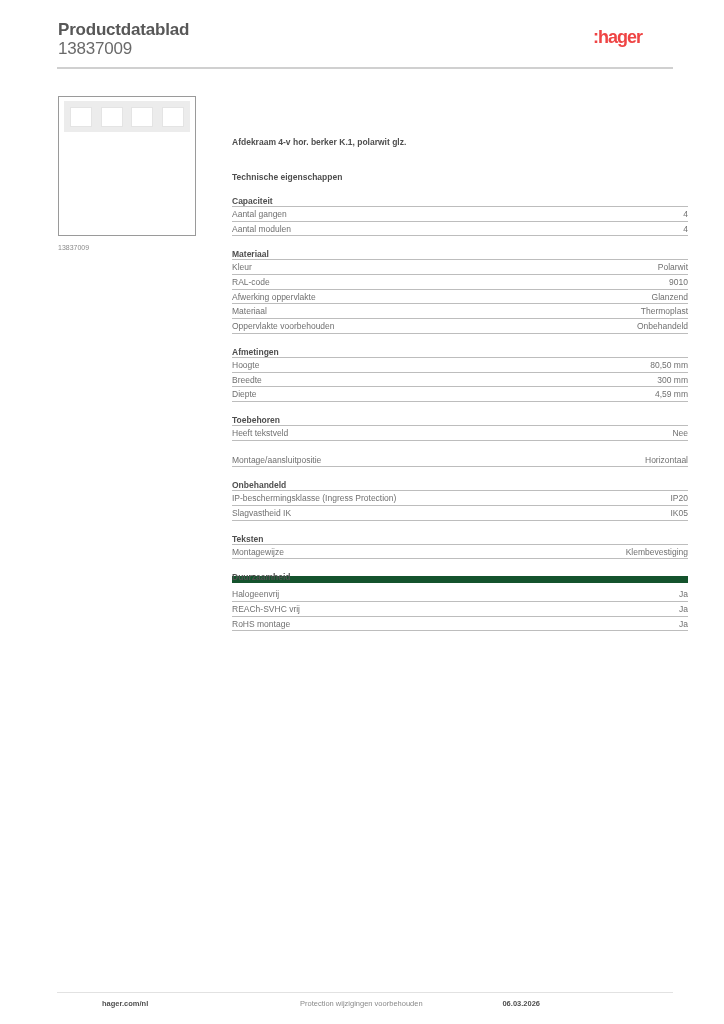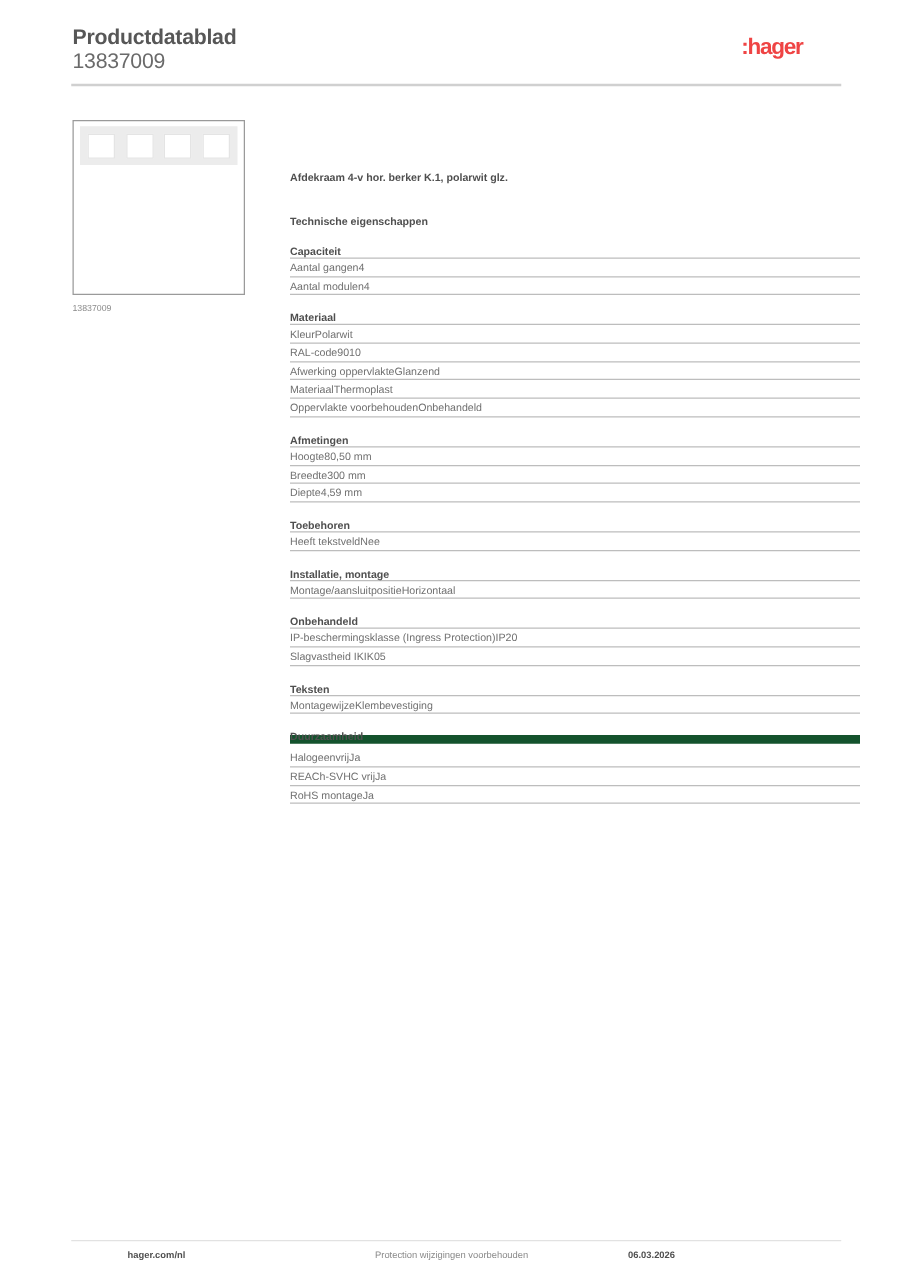--- a/index.html
+++ b/index.html
@@ -114,21 +114,21 @@
     .section-title {
       font-size: 8.5px;
       font-weight: bold;
       color: #4f4f4f;
       height: 12px;
       line-height: 12px;
       border-bottom: 1px solid #bdbdbd;
     }
     .row {
       display: flex;
-      justify-content: flex-start;
+      justify-content: space-between;
       font-size: 8.5px;
       color: #707070;
       height: 14.7px;
       line-height: 14px;
       border-bottom: 1px solid #bdbdbd;
     }
     .section.spaced .section-title { margin-bottom: 4px; border-bottom: 7px solid #14532d; }
     .footer-rule {
       position: absolute;
       left: 57px;
@@ -240,21 +240,20 @@
 
     <div class="section">
       <div class="section-title">Toebehoren</div>
       <div class="row">
         <span>Heeft tekstveld</span>
         <span>Nee</span>
       </div>
     </div>
 
     <div class="section">
-      <div class="section-title">Installatie, montage</div>
       <div class="row">
         <span>Montage/aansluitpositie</span>
         <span>Horizontaal</span>
       </div>
     </div>
 
     <div class="section">
       <div class="section-title">Onbehandeld</div>
       <div class="row">
         <span>IP-beschermingsklasse (Ingress Protection)</span>

